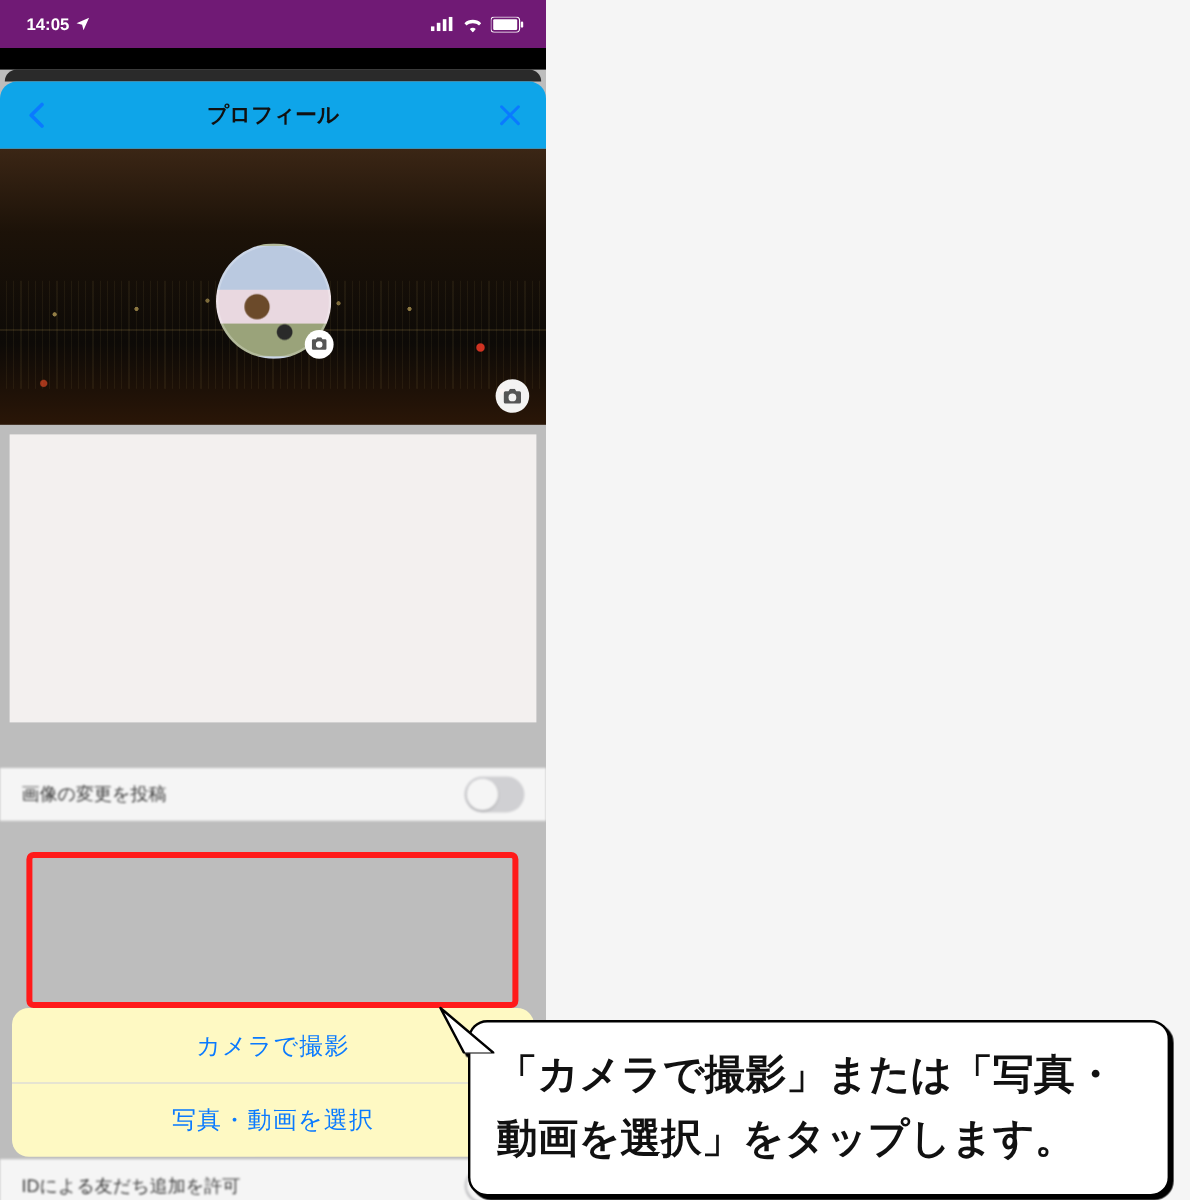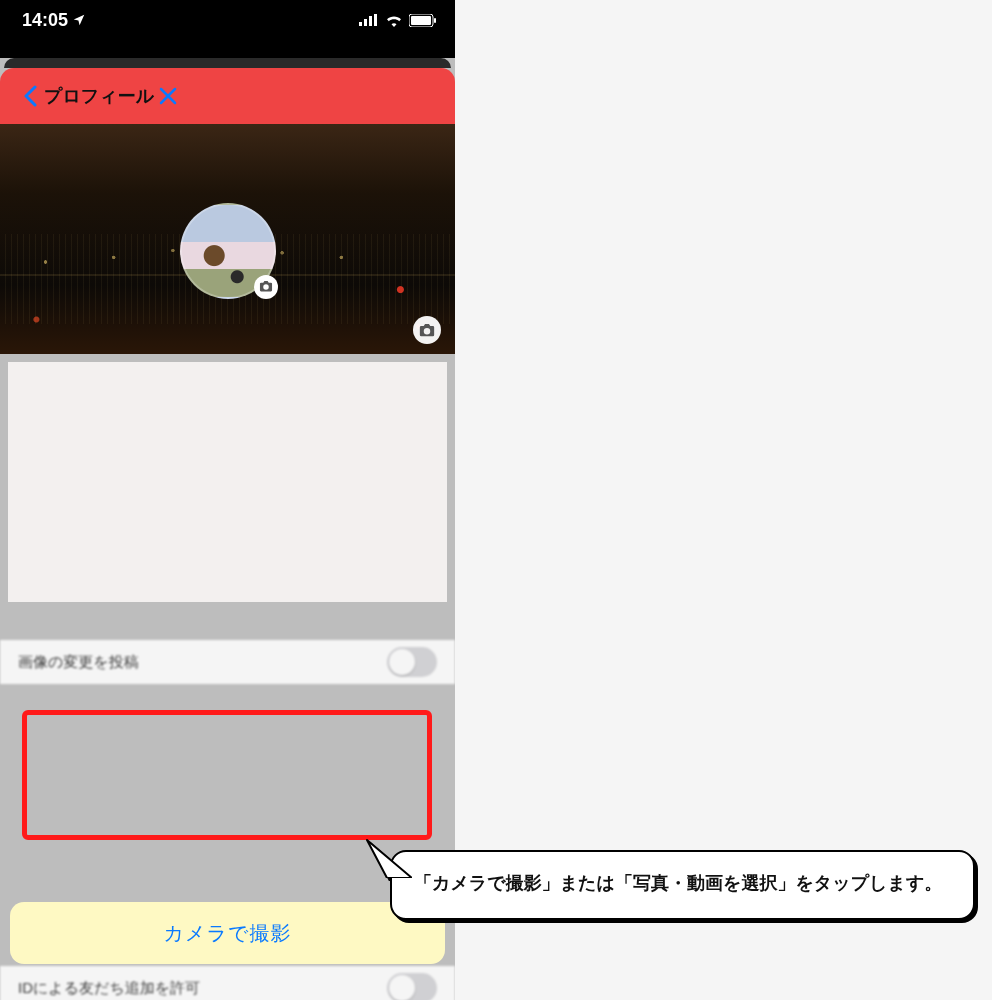--- a/index.html
+++ b/index.html
@@ -13,44 +13,45 @@
     .phone {
       position: absolute;
       left: 0; top: 0;
       width: 455px; height: 1000px;
       background: #bdbdbd;
       overflow: hidden;
     }
     
     .statusbar {
       height: 40px;
-      background: #000000;
+      background: #701a75;
       color: #fff;
       display: flex;
       justify-content: space-between;
       align-items: center;
       padding: 0 18px 0 22px;
-      font-size: 18px;
+      font-size: 14px;
       font-weight: 600;
     }
     .statusbar .left { display:flex; align-items:center; gap:4px; }
     .statusbar .right { display: flex; gap: 6px; align-items: center; }
     .statusbar svg { fill:#fff; }
 
     .sheet-peek {
       height: 18px; background:#000; border-radius: 0 0 0 0;
     }
     .card-top {
       height:10px; background:#2a2a2a; border-radius: 14px 14px 0 0; margin:0 4px;
     }
     .navbar {
       height: 56px;
-      background: #ef4444;
+      background: #0ea5e9;
       display: flex;
       align-items: center;
+      justify-content: space-between;
       padding: 0 16px;
       border-radius: 14px 14px 0 0;
     }
     .navbar .title { font-size: 18px; font-weight:700; color:#111; }
     .nav-btn { width:28px; height:28px; display:flex; align-items:center; justify-content:center; color:#1a73ff; }
 
     .hero {
       position: relative;
       height: 230px;
       background: linear-gradient(180deg, #3b2615 0%, #1c1208 30%, #0d0a07 70%, #2a1607 100%);
@@ -126,21 +127,21 @@
       position:absolute;
       border:5px solid #ff1a1a; border-radius:6px;
       pointer-events:none;
     }
 
     .callout {
       position:absolute; left:390px; top:850px;
       width:585px;
       background:#fff; border:2px solid #000; border-radius:16px;
       padding:18px 22px 20px;
-      font-size:18px; line-height:1.55; font-weight:600; color:#111;
+      font-size:34px; line-height:1.55; font-weight:600; color:#111;
       filter: drop-shadow(3px 3px 0 #000);
     }
     .callout-tail {
       position:absolute; left:-30px; top:-14px; width:50px; height:40px;
     }
   </style>
 </head>
 <body>
 
 <div class="phone">
@@ -217,20 +218,21 @@
   <div style="height:300px;"></div>
 
   <div class="setting-row dimmed" style="position:absolute; left:0; right:0; bottom:-10px;">
     <span>IDによる友だち追加を許可</span>
     <div class="toggle"></div>
   </div>
 
   <div class="action-sheet">
     <div class="as-group">
       <div class="as-btn">カメラで撮影</div>
+      <div class="as-btn">写真・動画を選択</div>
     </div>
   </div>
 
   <div class="highlight-box" style="left:22px; top:710px; width:410px; height:130px;"></div>
 
 </div>
 
 <div class="callout">
   <svg class="callout-tail" viewBox="0 0 50 40">
     <path d="M50 40 L5 2 L25 40 Z" fill="#fff" stroke="#000" stroke-width="2" stroke-linejoin="round"></path>

